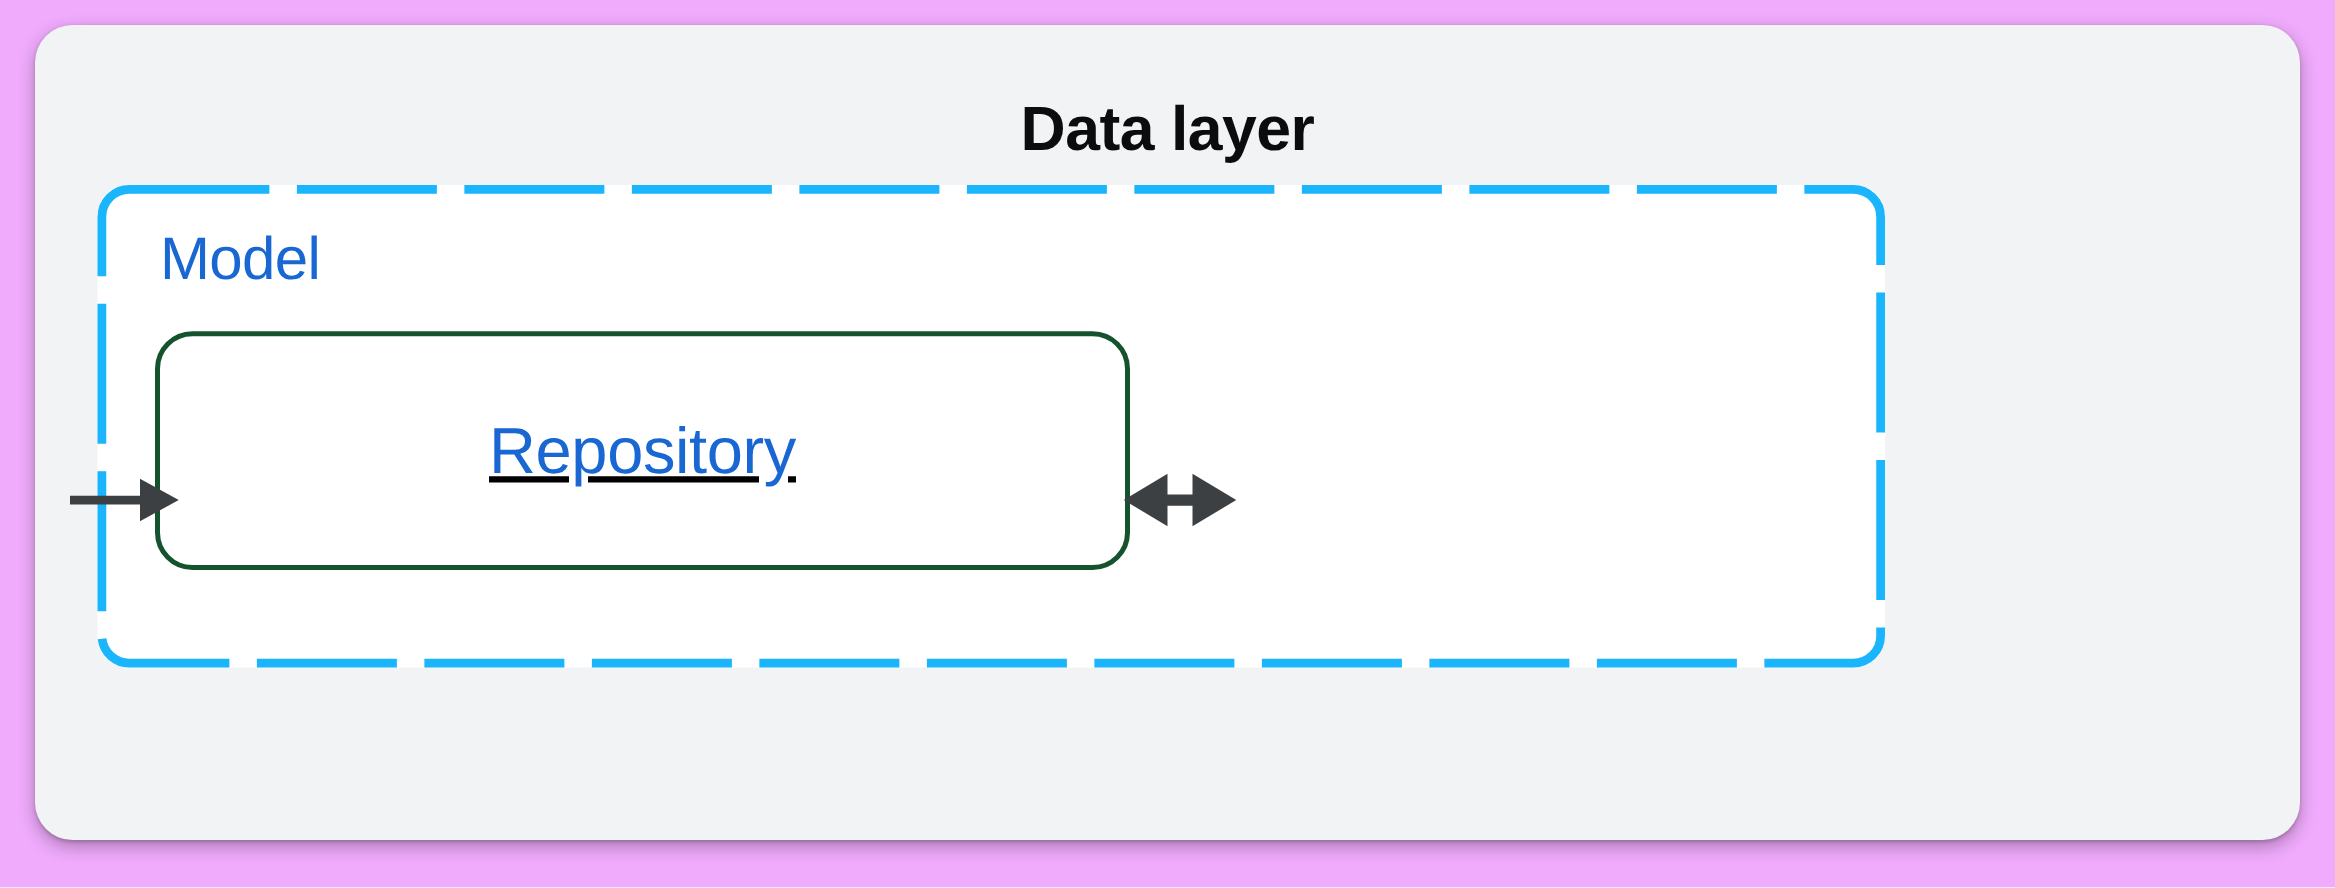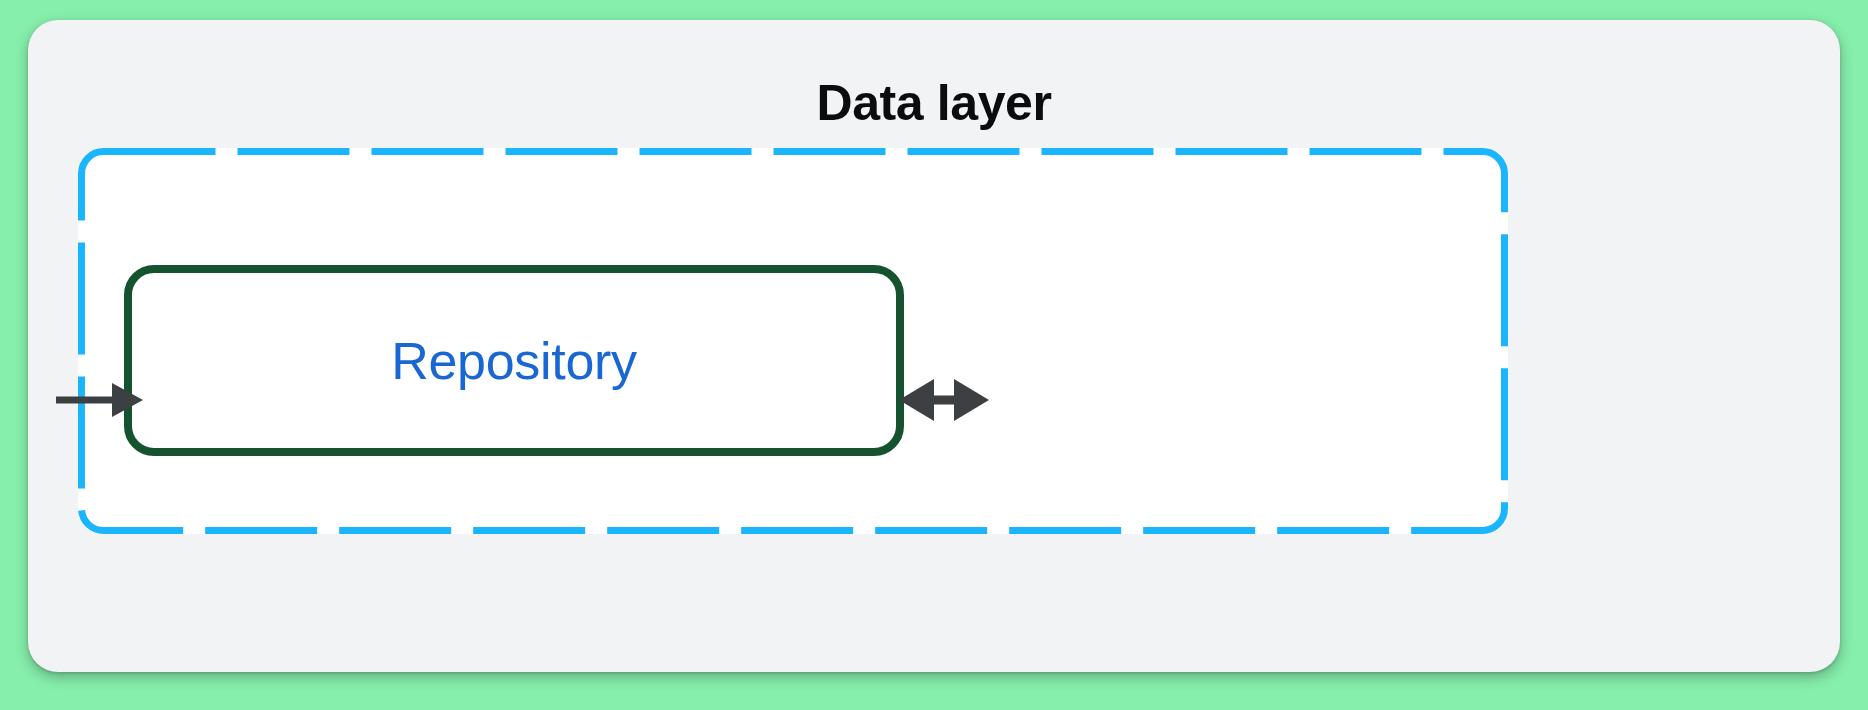--- a/index.html
+++ b/index.html
@@ -11,21 +11,21 @@
   body {
     font-family: "Liberation Sans", sans-serif;
     -webkit-font-smoothing: antialiased;
   }
 
   #stage {
     position: relative;
     width: 1868px;
     height: 710px;
     overflow: hidden;
-    background: #86efac;
+    background: #f0abfc;
   }
 
   
   .outer-card {
     position: absolute;
     left: 28px;
     top: 20px;
     width: 1812px;
     height: 652px;
     background: #f1f3f4;
@@ -80,25 +80,26 @@
     line-height: 1.1;
     letter-spacing: -0.5px;
     user-select: none;
   }
 
   
   .component-box {
     position: absolute;
     box-sizing: border-box;
     background: #ffffff;
-    border: 8px solid #14532d;
+    border: 4px solid #14532d;
     border-radius: 30px;
     display: flex;
     align-items: center;
     justify-content: center;
+    text-decoration: underline;
   }
   .component-box .box-label {
     font-size: 52px;
     font-weight: 400;
     color: #1967d2;
     letter-spacing: -0.3px;
     line-height: 1;
     user-select: none;
   }
 
@@ -143,20 +144,21 @@
 
     <div class="layer-title">Data layer</div>
   </div>
 
   <div class="model-region">
     <svg class="dash-svg" viewBox="0 0 1430 386" preserveAspectRatio="none">
       <rect x="3.5" y="3.5" width="1423" height="379" rx="22" ry="22" fill="none" stroke="#1ab5fc" stroke-width="7" stroke-dasharray="112 22" stroke-linecap="butt"></rect>
     </svg>
   </div>
 
+  <div class="model-label">Model</div>
 
   <div class="component-box box-repository">
     <span class="box-label">Repository</span>
   </div>
 
 
   <svg class="arrow-svg arrow-in" viewBox="0 0 100 56">
     <line x1="10" y1="28" x2="68" y2="28" stroke="#3c4043" stroke-width="7"></line>
     <polygon points="66,11 97,28 66,45" fill="#3c4043"></polygon>
   </svg>

